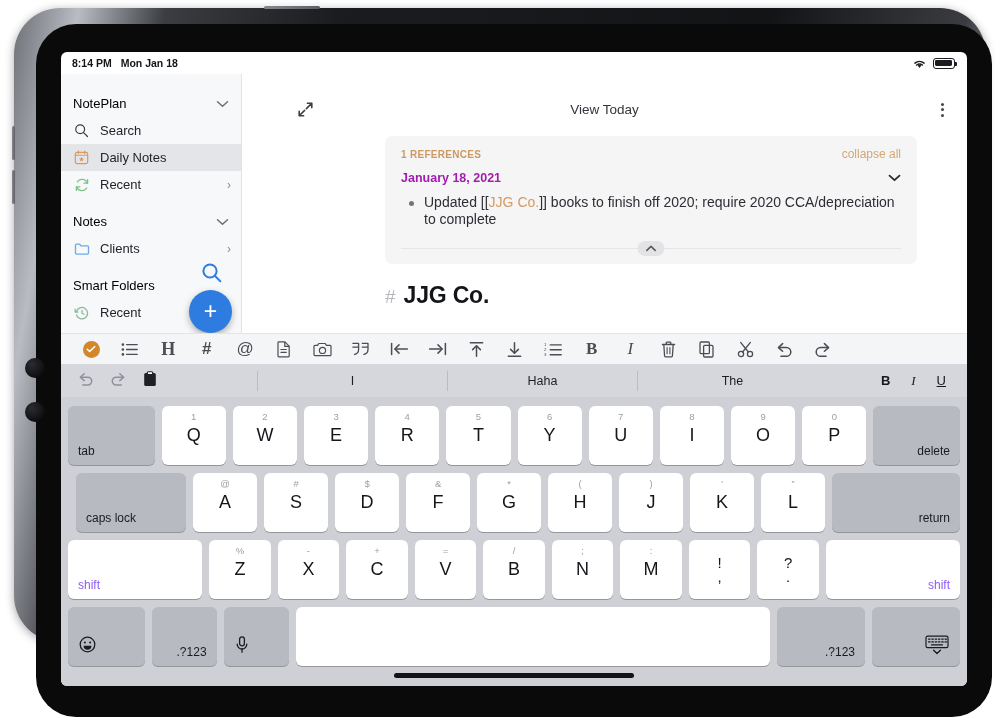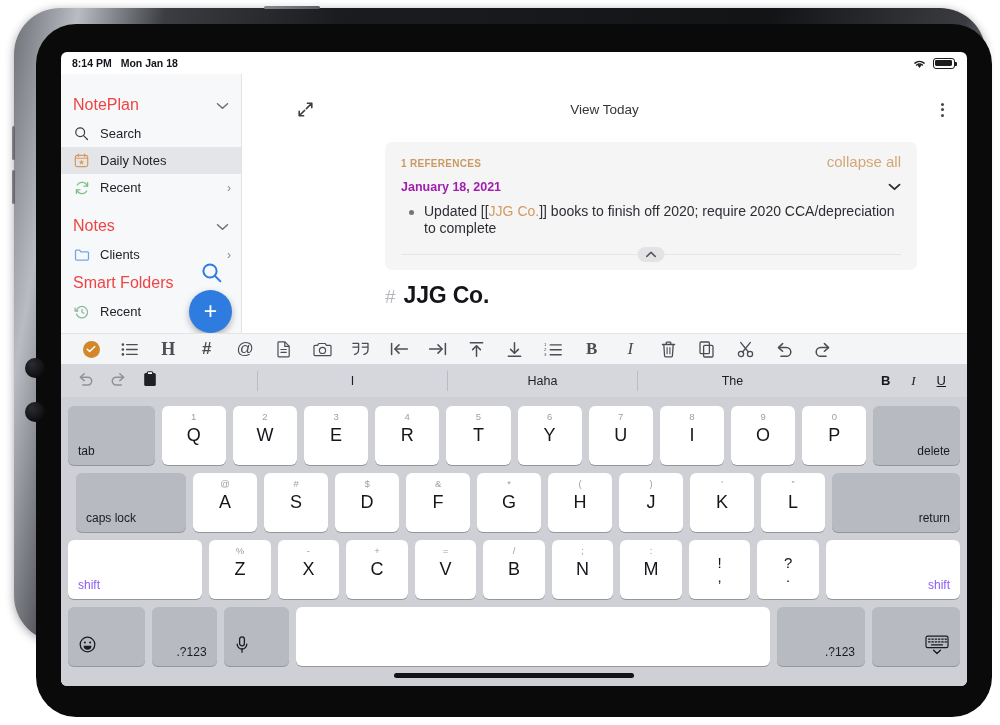--- a/index.html
+++ b/index.html
@@ -79,21 +79,21 @@
     background: #f7f8fa;
     border-right: 1px solid #e2e3e7;
     padding-top: 16px;
   }
   .section-head {
     display: flex; align-items: center;
     padding: 6px 12px 6px 12px;
     font-size: 11.5px; color: #8b8e95;
   }
   .section-head .sh-label { flex: 1; }
-  .section-head.strong .sh-label { color: #ef4444; font-size: 16px; }
+  .section-head.strong .sh-label { color: #000000; font-size: 13px; }
   .chev-down { color:#6c6f76; font-size: 13px; line-height: 1; }
 
   .nav-item {
     display: flex; align-items: center;
     height: 27px;
     padding: 0 10px 0 12px;
     gap: 10px;
     font-size: 13px; color: #222429;
   }
   .nav-item.selected { background: #e4e5e9; }
@@ -109,29 +109,29 @@
   }
   #expand-icon { position: absolute; left: 55px; top: 27px; }
   #nav-title {
     position: absolute; left: 0; top: 28px; width: 725px;
     text-align: center; font-size: 13.5px; color: #33353b;
   }
   #more-icon { position: absolute; right: 23px; top: 29px; display:flex; flex-direction:column; gap:2.4px; align-items:center; }
   #more-icon i { width:3px; height:3px; border-radius:50%; background:#46484e; display:block; }
 
   #ref-card {
-    position: absolute; left: 143px; top: 68px;
+    position: absolute; left: 143px; top: 62px;
     width: 532px; height: 128px;
     background: #f5f5f6;
     border-radius: 7px;
     padding: 11px 16px 0 16px;
   }
   #ref-head { display: flex; align-items: baseline; }
   #ref-count { font-size: 10px; font-weight: bold; color: #cb9a63; letter-spacing: .3px; flex:1; }
-  #collapse-all { font-size: 15px; color: #d3a775; }
+  #collapse-all { font-size: 12px; color: #d3a775; }
   #ref-date-row { display:flex; align-items:center; margin-top: 10px; }
   #ref-date { font-size: 12.5px; font-weight: bold; color: #a21caf; flex:1; }
   #ref-date-chev { color: #2a2c31; font-size: 12px; font-weight:bold; }
   #ref-bullet-row { display: flex; margin-top: 9px; gap: 10px; padding-left: 8px; }
   #ref-bullet-dot { width: 5px; height: 5px; border-radius: 50%; background: #71747b; margin-top: 6.5px; flex: none; }
   #ref-bullet-text { font-size: 14px; color: #2c2e33; line-height: 17px; }
   .wikilink { color: #d19a62; }
   #ref-divider { position:absolute; left:16px; right:16px; bottom: 15px; height:1px; background:#e5e5e7; }
   #ref-collapse-btn {
     position: absolute; left: 50%; bottom: 8px; transform: translateX(-50%);
@@ -307,21 +307,21 @@
       <div class="nav-item">
         <span class="ico">
           <svg width="16" height="16" viewBox="0 0 16 16">
               <path d="M1.5 4.2a1 1 0 0 1 1-1h3.1l1.3 1.6h6.6a1 1 0 0 1 1 1v6.3a1 1 0 0 1-1 1H2.5a1 1 0 0 1-1-1z" fill="none" stroke="#6ea8e8" stroke-width="1.3" stroke-linejoin="round"></path>
             </svg>
         </span>
         <span class="lbl">Clients</span>
         <span class="arrow">›</span>
       </div>
 
-      <div class="section-head strong" style="">
+      <div class="section-head strong" style="margin-top:10px;">
         <span class="sh-label">Smart Folders</span>
       </div>
 
       <div class="nav-item">
         <span class="ico">
           <svg width="16" height="16" viewBox="0 0 16 16">
             <path d="M2.4 6.6A5.7 5.7 0 1 1 2.5 10" fill="none" stroke="#8fb79a" stroke-width="1.3" stroke-linecap="round"></path>
             <path d="M1.1 4.2v2.8h2.8" fill="none" stroke="#8fb79a" stroke-width="1.3" stroke-linecap="round" stroke-linejoin="round"></path>
             <path d="M8 5.4V8.2l1.9 1.1" fill="none" stroke="#8fb79a" stroke-width="1.3" stroke-linecap="round"></path>
           </svg>

